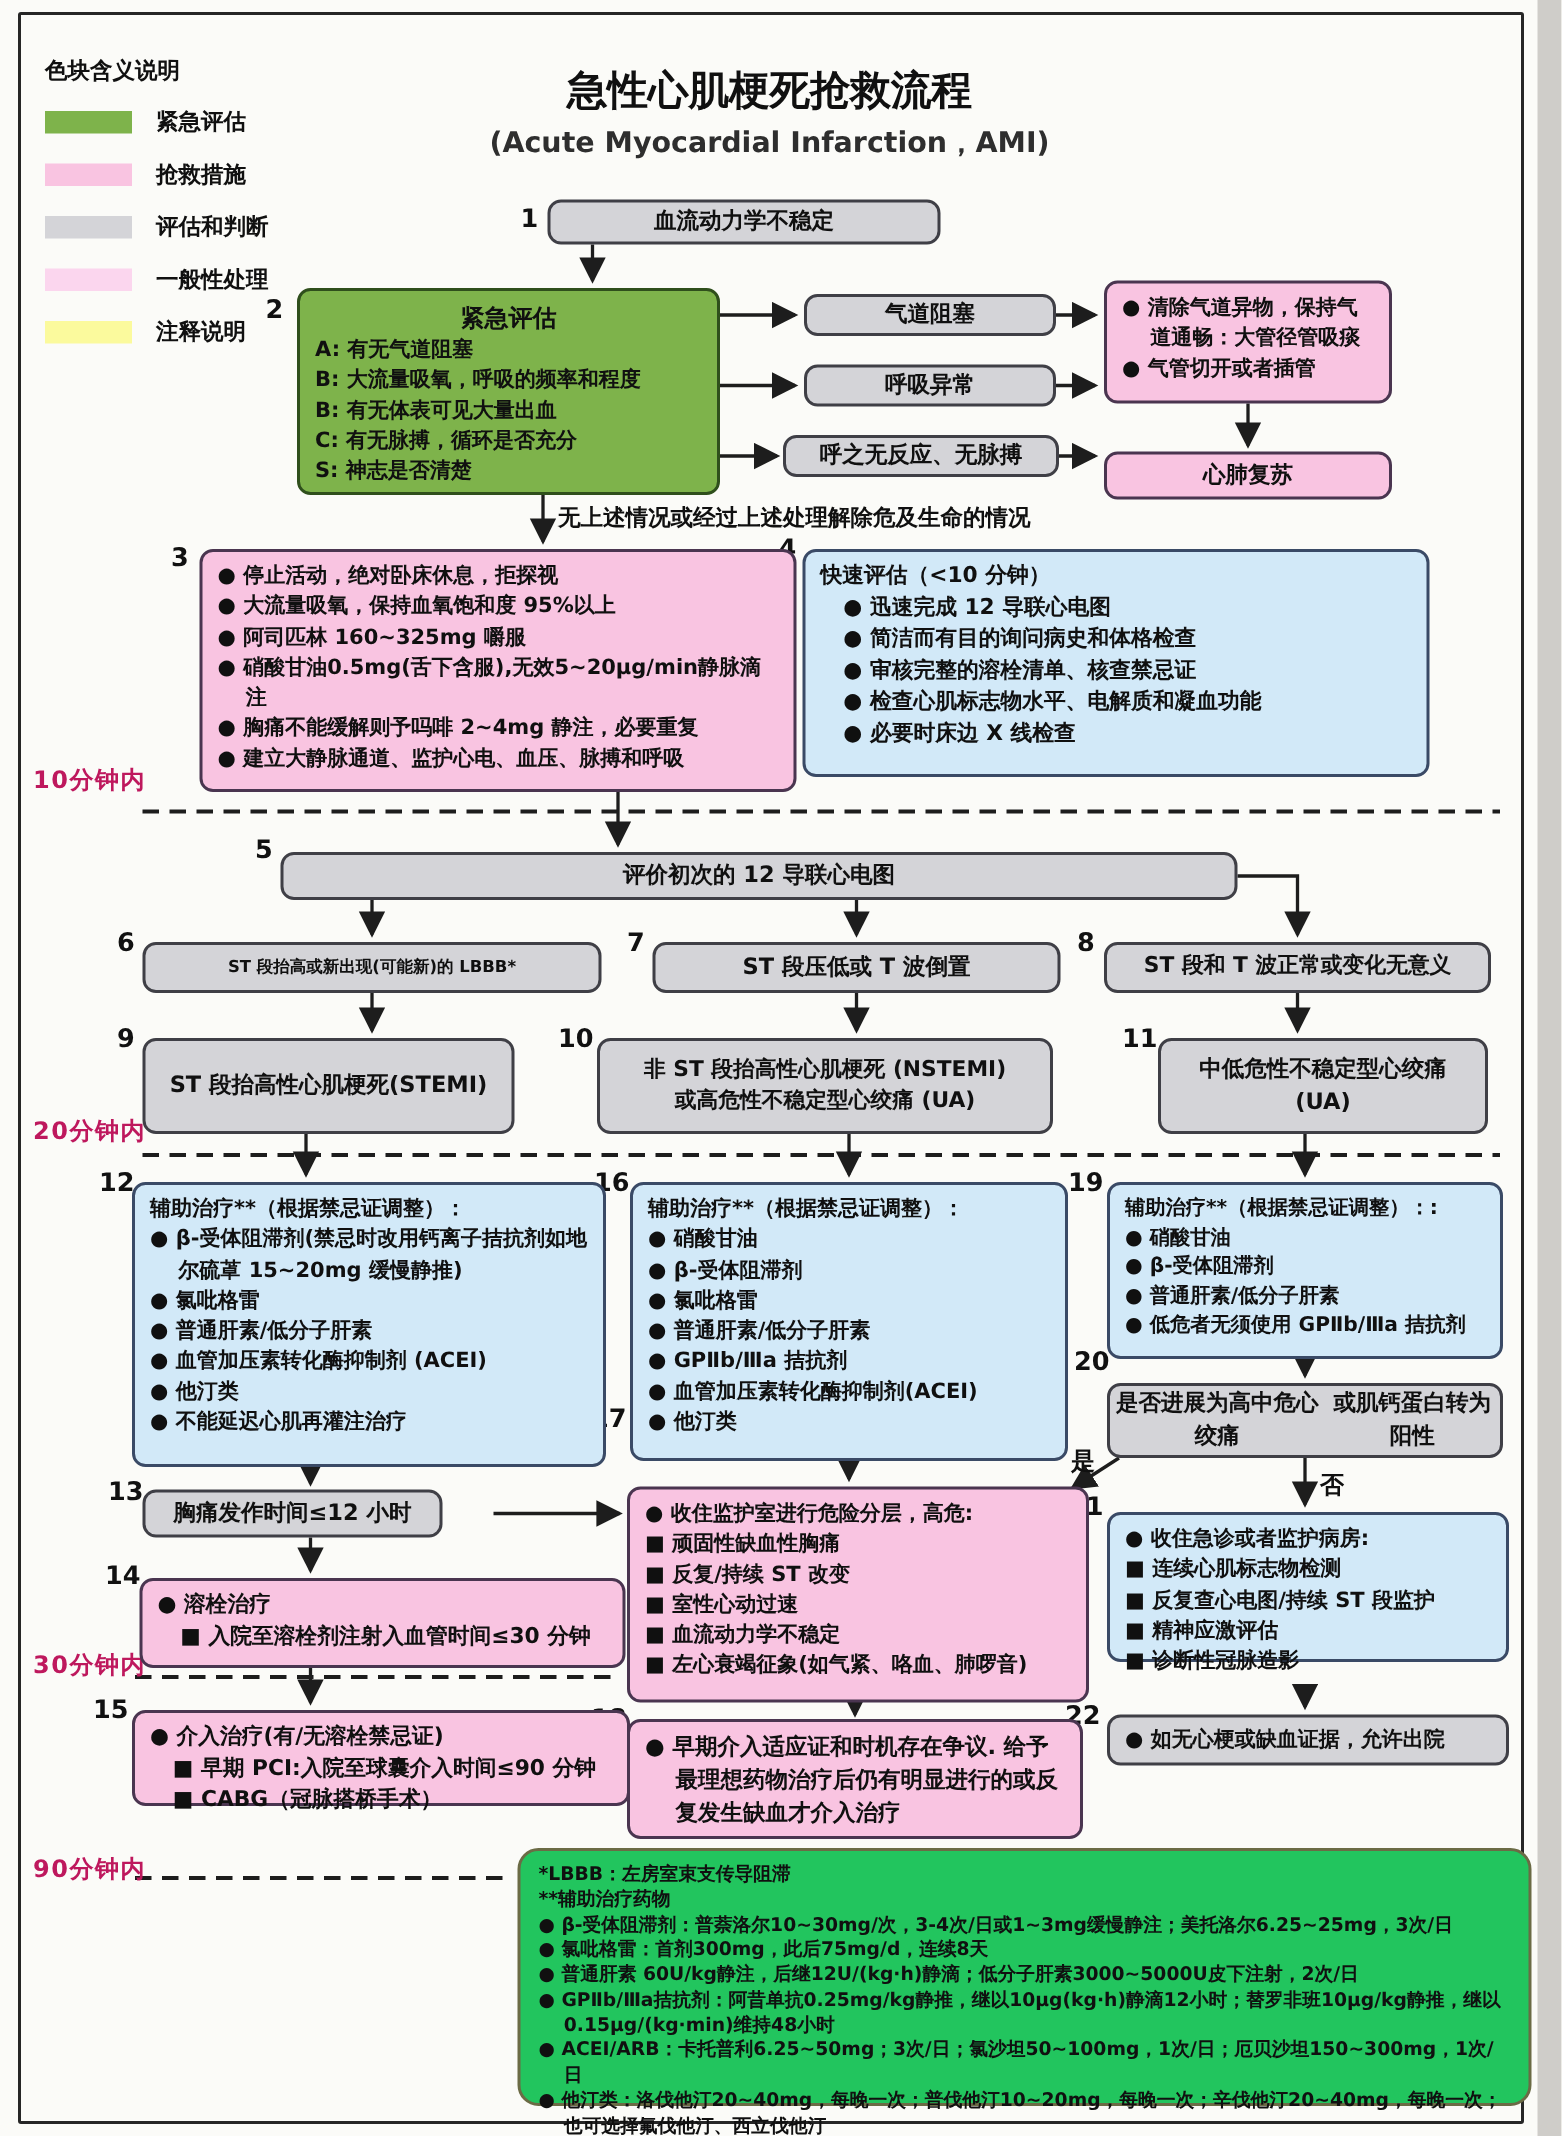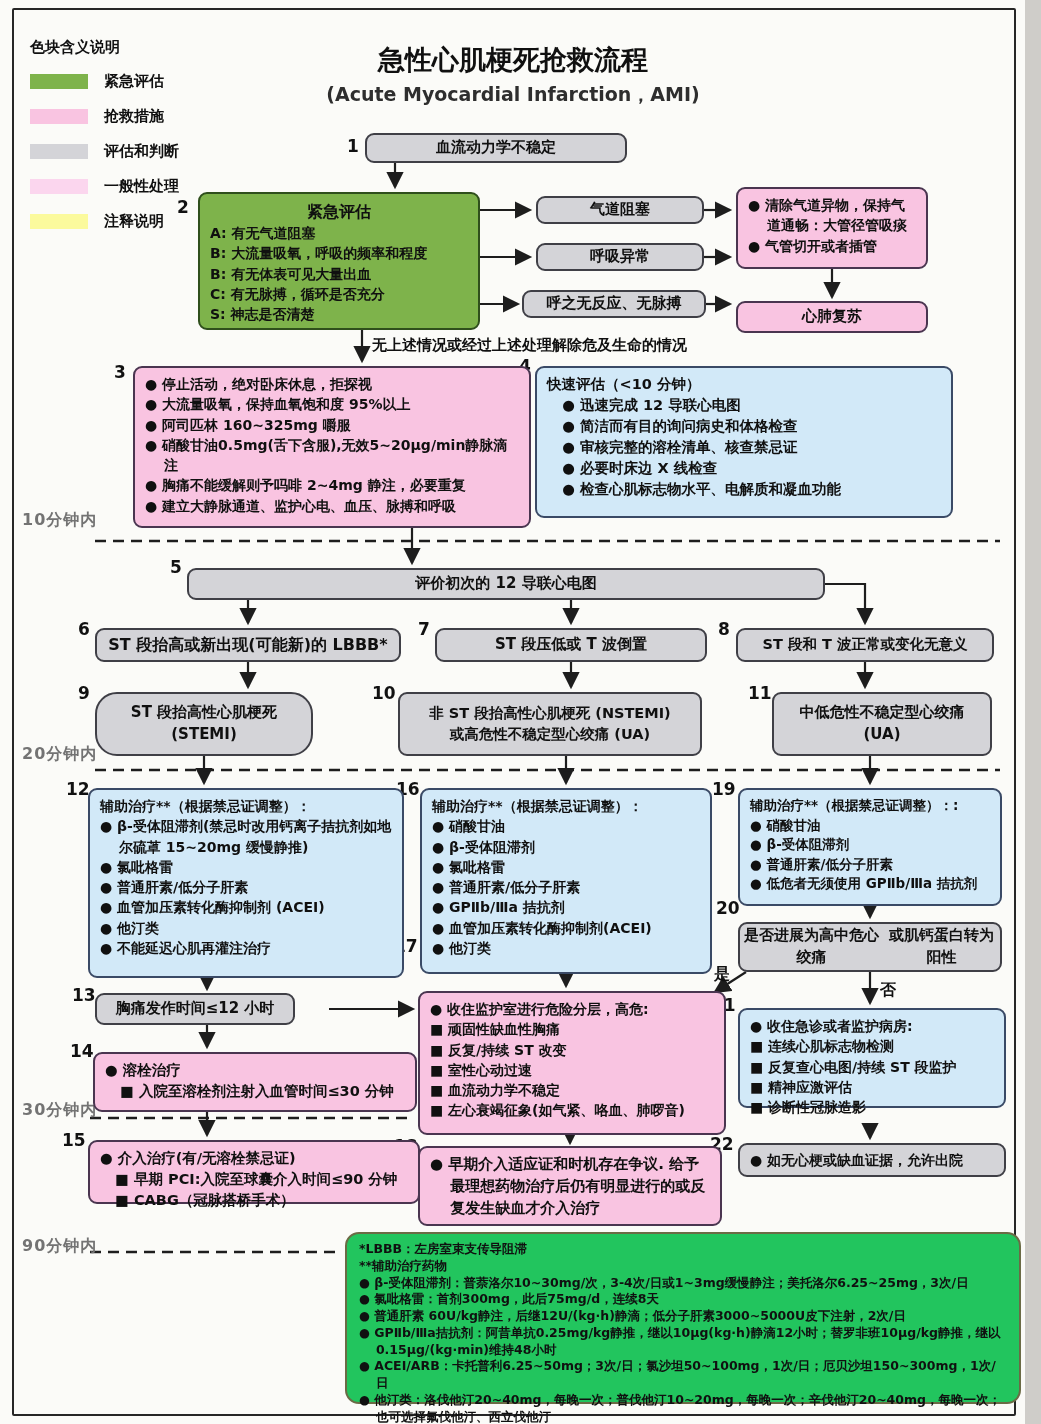--- a/index.html
+++ b/index.html
@@ -1,21 +1,21 @@
 <!DOCTYPE html>
 <html lang="zh"><head>
 <meta charset="utf-8">
 <style>
   html,body{margin:0;padding:0;background:#eceae6;}
   .canvas{position:relative;width:1041px;height:1424px;background:#fbfbf8;overflow:hidden;
           font-family:"DejaVu Sans","Liberation Sans",sans-serif;color:#101010;}
   .frame{position:absolute;left:12px;top:8px;width:1000px;height:1404px;border:2px solid #262626;border-radius:2px;}
   .edge{position:absolute;right:0;top:0;width:16px;height:100%;background:#cfcdc9;}
   .num{position:absolute;font-size:17px;font-weight:bold;color:#111;}
-  .time{position:absolute;font-size:16px;font-weight:bold;color:#737373;letter-spacing:1px;}
+  .time{position:absolute;font-size:16px;font-weight:bold;color:#be185d;letter-spacing:1px;}
   .box{position:absolute;box-sizing:border-box;border:2px solid #3f3f46;border-radius:9px;font-weight:bold;line-height:1.45;}
   .gray{background:#d4d4d8;}
   .pink{background:#f9c4e1;border-color:#4a3550;}
   .green{background:#7eb34b;border-color:#2f4f1c;}
   .blue{background:#d2e9f8;border-color:#3a4a66;}
   .yellow{background:#22c55e;border-color:#6b6b45;border-width:2px;border-radius:14px;}
   .center{display:flex;align-items:center;justify-content:center;text-align:center;}
   .pad{padding:6px 10px;}
   .ln{padding-left:1.35em;text-indent:-1.35em;}
   .ln2{margin-left:1.05em;}
@@ -177,39 +177,39 @@
     <div class="ln">● 硝酸甘油0.5mg(舌下含服),无效5~20μg/min静脉滴注</div>
     <div class="ln">● 胸痛不能缓解则予吗啡 2~4mg 静注，必要重复</div>
     <div class="ln">● 建立大静脉通道、监护心电、血压、脉搏和呼吸</div>
   </div>
 
   <div class="box blue pad fs145" style="left:535px;top:366px;width:418px;height:152px;">
     <div>快速评估（&lt;10 分钟）</div>
     <div class="ln ln2">● 迅速完成 12 导联心电图</div>
     <div class="ln ln2">● 简洁而有目的询问病史和体格检查</div>
     <div class="ln ln2">● 审核完整的溶栓清单、核查禁忌证</div>
+    <div class="ln ln2">● 检查心肌标志物水平、电解质和凝血功能</div>
     <div class="ln ln2">● 必要时床边 X 线检查</div>
-    <div class="ln ln2">● 检查心肌标志物水平、电解质和凝血功能</div>
   </div>
 
   <div class="box gray center fs15" style="left:187px;top:568px;width:638px;height:32px;">
     <span>评价初次的 12 导联心电图</span>
   </div>
 
-  <div class="box gray center" style="left:95px;top:628px;width:306px;height:34px;font-size:16px;">
+  <div class="box gray center" style="left:95px;top:628px;width:306px;height:34px;font-size:11px;">
     <span>ST 段抬高或新出现(可能新)的 LBBB*</span>
   </div>
   <div class="box gray center fs15" style="left:435px;top:628px;width:272px;height:34px;">
     <span>ST 段压低或 T 波倒置</span>
   </div>
   <div class="box gray center" style="left:736px;top:628px;width:258px;height:34px;font-size:14.5px;">
     <span>ST 段和 T 波正常或变化无意义</span>
   </div>
 
-  <div class="box gray center fs15" style="left:95px;top:692px;width:218px;height:64px;flex-direction:column;border-radius:22px;">
+  <div class="box gray center fs15" style="left:95px;top:692px;width:248px;height:64px;">
     <div>ST 段抬高性心肌梗死</div>
     <div>(STEMI)</div>
   </div>
   <div class="box gray center fs145" style="left:398px;top:692px;width:304px;height:64px;flex-direction:column;">
     <div>非 ST 段抬高性心肌梗死 (NSTEMI)</div>
     <div>或高危性不稳定型心绞痛 (UA)</div>
   </div>
   <div class="box gray center fs15" style="left:772px;top:692px;width:220px;height:64px;flex-direction:column;">
     <div>中低危性不稳定型心绞痛</div>
     <div>(UA)</div>

